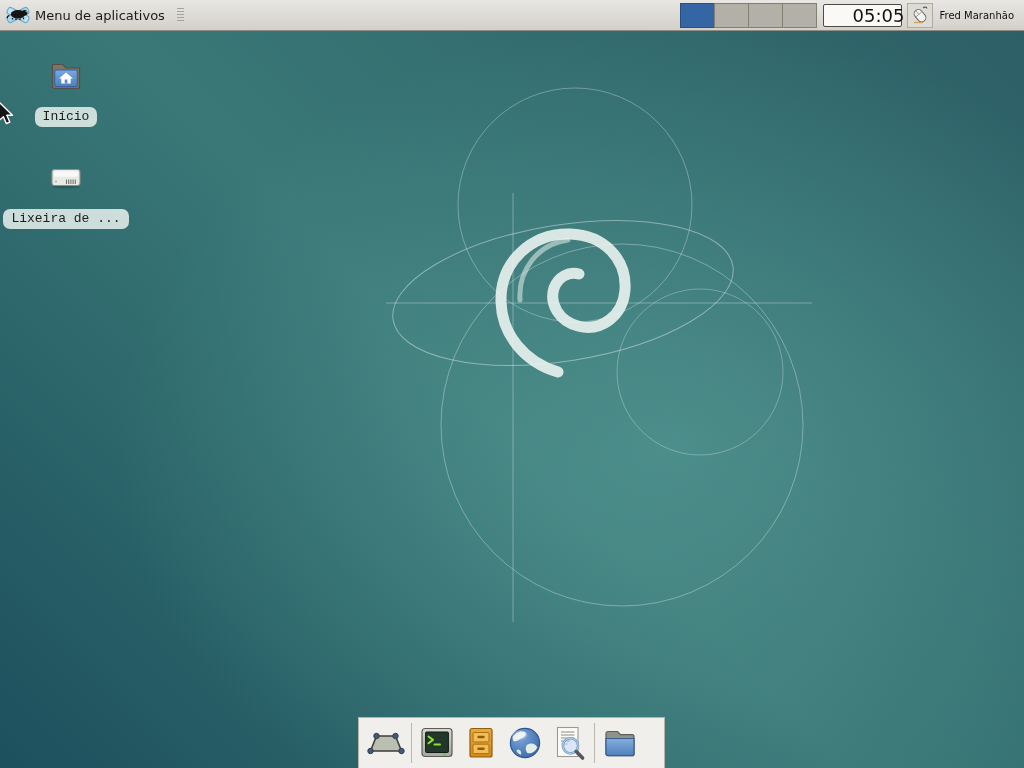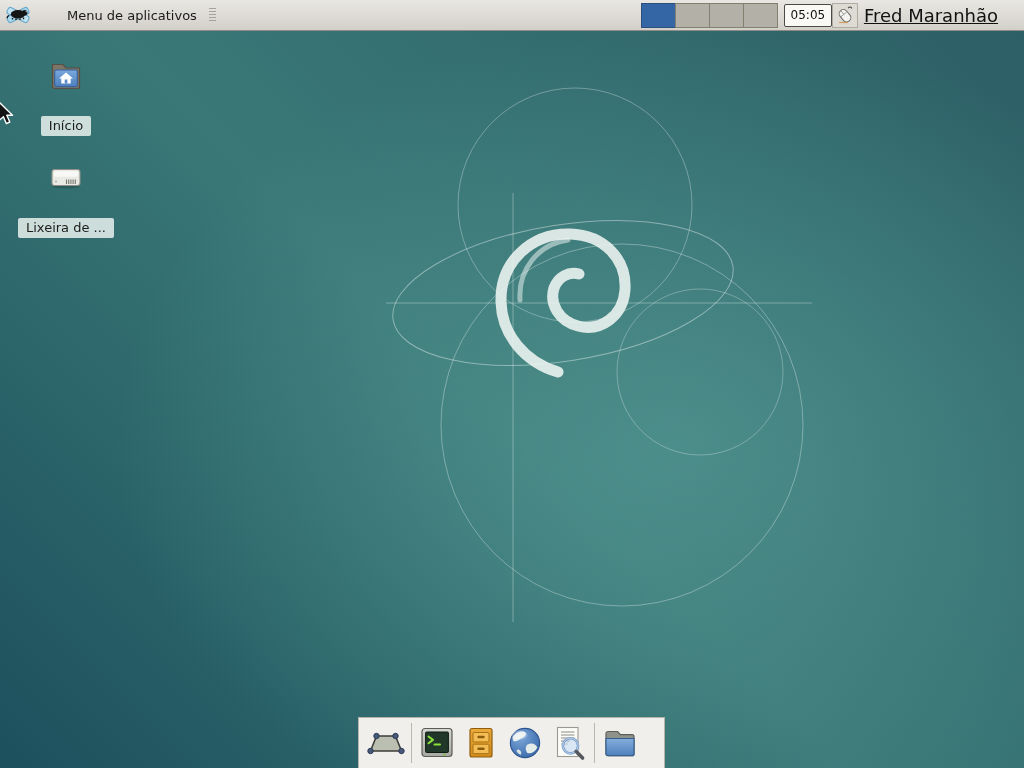--- a/index.html
+++ b/index.html
@@ -9,54 +9,54 @@
     background:#2c5f66;
   }
   
   .panel{
     position:absolute;top:0;left:0;width:1024px;height:31px;box-sizing:border-box;
     background:linear-gradient(#e9e7e3,#d3d0ca);
     border-bottom:1px solid #8f8c85;
     display:flex;align-items:center;z-index:30;
   }
   .menu-btn{display:flex;align-items:center;gap:5px;padding:0 6px;height:100%;cursor:default;}
-  .menu-label{font-size:13px;color:#1a1a1a;margin-left:32px;}
+  .menu-label{font-size:13px;color:#1a1a1a;}
   .grip{width:7px;height:15px;margin-left:6px;
     background:repeating-linear-gradient(#a5a29b 0 1px,transparent 1px 3px);}
   .panel-right{margin-left:auto;display:flex;align-items:center;height:100%;}
   .pager{display:flex;height:25px;margin-right:6px;}
   .ws{width:35px;height:100%;box-sizing:border-box;border:1px solid #82806f;margin-left:-1px;
     background:#b3b0a7;}
   .ws:first-child{margin-left:0;}
   .ws.active{background:#3465a4;border-color:#2c4e7d;}
   .clock{
     width:46px;height:21px;border:1px solid #4c4c47;border-radius:2px;background:#faf9f6;
     display:flex;align-items:center;justify-content:center;
-    font-size:12px;color:#111;
+    font-size:18px;color:#111;margin-right:5px;padding-left:31px;
   }
   .tray-btn{width:26px;height:25px;box-sizing:border-box;border:1px solid #aeaba3;
     background:#dedbd5;display:flex;align-items:center;justify-content:center;margin-right:6px;}
-  .username{font-size:18px;color:#111;margin-right:26px;white-space:nowrap;text-decoration:underline;}
+  .username{font-size:10px;color:#111;margin-right:10px;white-space:nowrap;}
 
   
   .desktop{
     position:absolute;top:31px;left:0;width:1024px;height:737px;overflow:hidden;
     background:
       radial-gradient(ellipse 850px 640px at 66% 56%, rgba(96,168,160,0.50), rgba(96,168,160,0) 66%),
       linear-gradient(45deg,#1d505d 0%,#3a7877 48%,#2c5f66 100%);
   }
   .wallpaper{position:absolute;top:0;left:0;}
   .desk-icon{
     position:absolute;left:16px;width:100px;
     display:flex;flex-direction:column;align-items:center;cursor:default;
   }
   .desk-icon .ic{width:40px;height:40px;}
   .desk-icon .lbl{
-    margin-top:21px;font-size:13px;color:#1d1d1b;line-height:1.2;
-    background:rgba(226,237,233,0.88);padding:2px 8px;border-radius:2px;white-space:nowrap;
+    margin-top:12px;font-size:13px;color:#1d1d1b;line-height:1.2;
+    background:rgba(226,237,233,0.88);padding:2px 8px;border-radius:7px;white-space:nowrap;font-family:Liberation Mono, monospace;
   }
   #di-home{top:24px;}
   #di-fs{top:126px;}
   #di-trash{top:228px;}
 
   
   .dock{
     position:absolute;left:358px;top:717px;width:307px;height:51px;box-sizing:border-box;
     background:#f1efec;border:1px solid #b6b3ab;border-bottom:none;
     display:flex;align-items:center;padding:0 5px;z-index:20;

